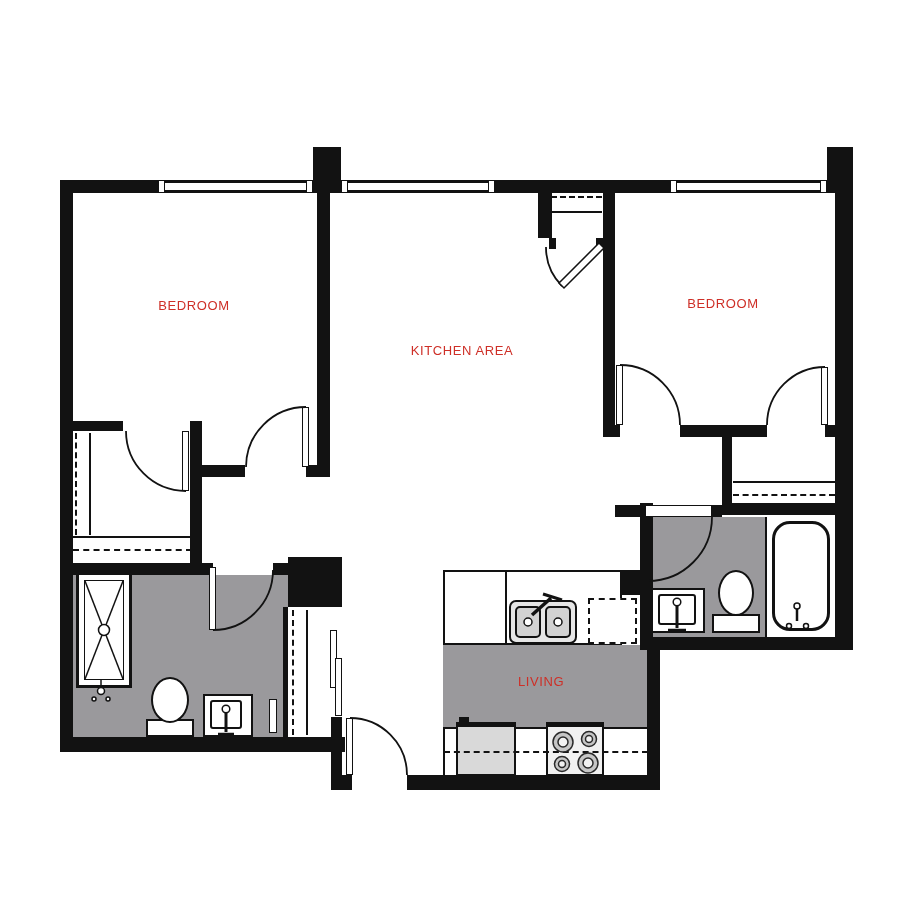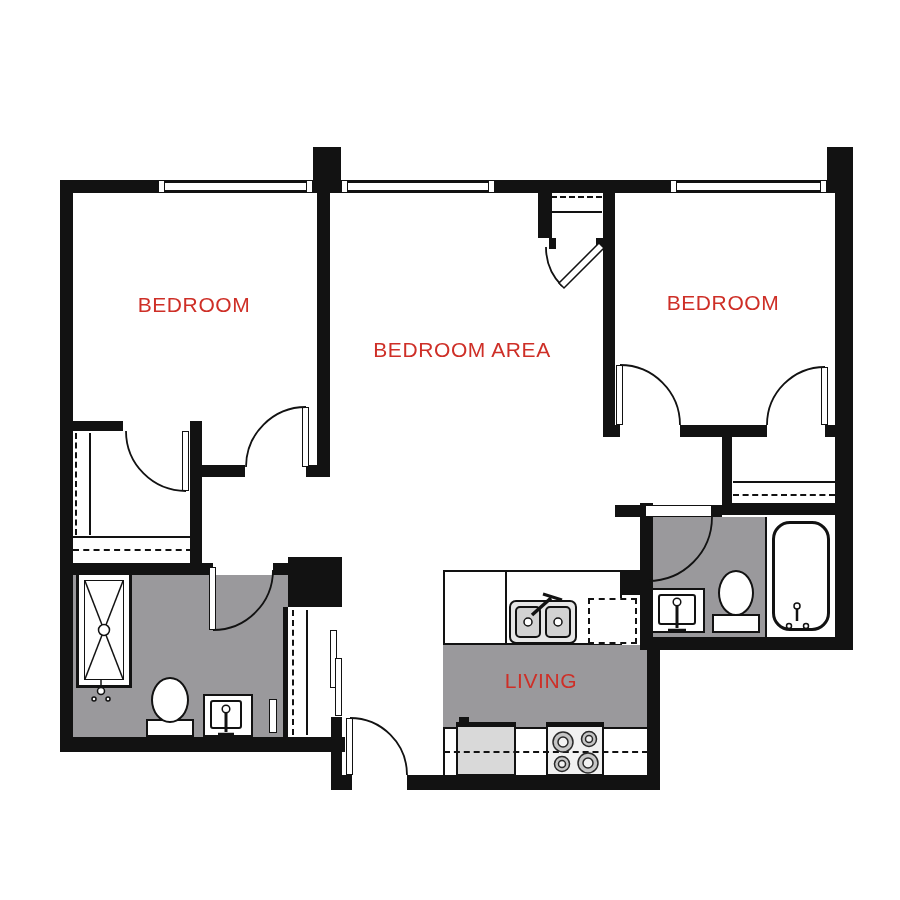--- a/index.html
+++ b/index.html
@@ -14,21 +14,21 @@
   .floor{position:absolute;background:var(--floor);z-index:1;}
   .fixture{position:absolute;background:#fff;border:2px solid var(--wall);z-index:3;}
   .leaf{position:absolute;background:#fff;border:1.6px solid var(--wall);z-index:6;}
   .win{position:absolute;height:13px;background:#fff;border-top:3px solid var(--wall);
        border-bottom:3px solid var(--wall);z-index:5;}
   .jamb{position:absolute;width:7px;height:13px;background:#fff;border:1.5px solid var(--wall);z-index:6;}
   .line{position:absolute;background:var(--wall);z-index:5;}
   .dash-h{position:absolute;border-top:2px dashed var(--wall);z-index:5;}
   .dash-v{position:absolute;border-left:2px dashed var(--wall);z-index:5;}
   .overlay{position:absolute;left:0;top:0;z-index:9;}
-  .room-label{position:absolute;transform:translate(-50%,-50%);font-size:21px;letter-spacing:.6px;
+  .room-label{position:absolute;transform:translate(-50%,-50%);font-size:13px;letter-spacing:.6px;
         color:var(--red);white-space:nowrap;z-index:10;}
   .tub{position:absolute;background:#fff;border:3px solid var(--wall);border-radius:18px;z-index:3;}
   .bowl{position:absolute;background:#fff;border:2.5px solid var(--wall);border-radius:50%;z-index:3;}
   .tank{position:absolute;background:#fff;border:2.5px solid var(--wall);z-index:3;}
 </style>
 </head>
 <body>
 
 <div class="plan">
 
@@ -180,17 +180,17 @@
     </g>
     <g stroke="#121212" fill="none">
       <circle cx="797" cy="606" r="3" fill="#ffffff" stroke-width="1.5"></circle>
       <line x1="797" y1="609" x2="797" y2="621" stroke-width="2.5"></line>
       <circle cx="789" cy="626" r="2.5" fill="#ffffff" stroke-width="1.5"></circle>
       <circle cx="806" cy="626" r="2.5" fill="#ffffff" stroke-width="1.5"></circle>
     </g>
   </svg>
 
   <div class="room-label" style="left:194px;top:305px;">BEDROOM</div>
-  <div class="room-label" style="left:462px;top:350px;">BEDROOM AREA</div>
+  <div class="room-label" style="left:462px;top:350px;">KITCHEN AREA</div>
   <div class="room-label" style="left:723px;top:303px;">BEDROOM</div>
   <div class="room-label" style="left:541px;top:681px;">LIVING</div>
 
 </div>
 
 </body></html>

